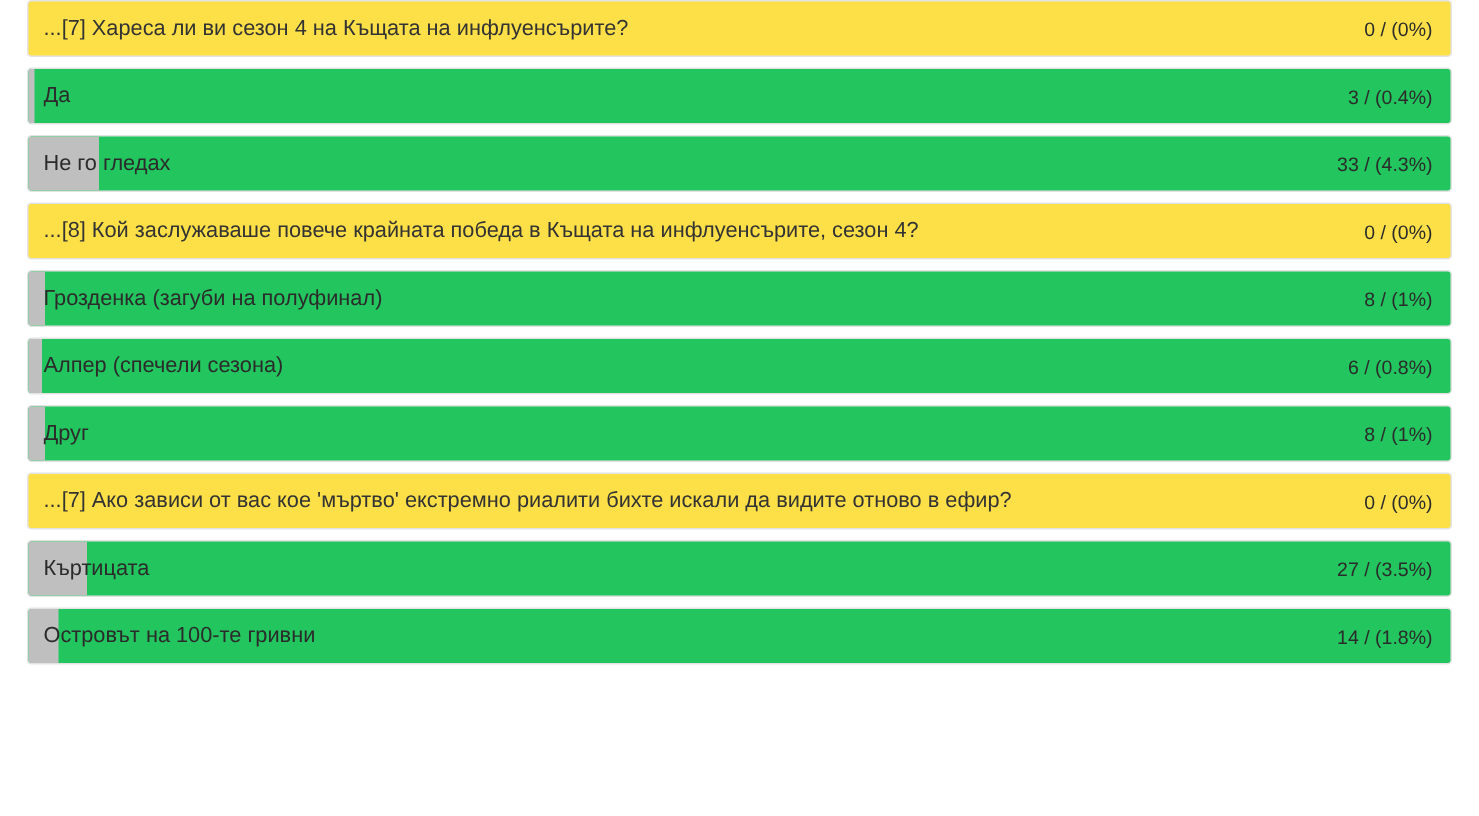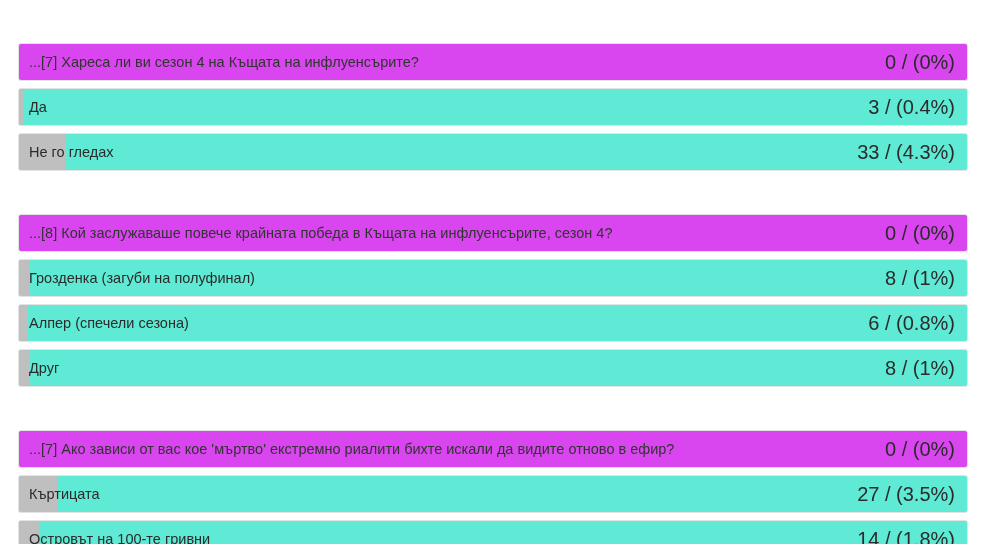--- a/index.html
+++ b/index.html
@@ -15,29 +15,28 @@
   }
   .poll-list {
     display: block;
     padding: 0;
     margin: 0;
   }
   .poll-row {
     position: relative;
     height: 38px;
     margin: 0 18px 7px 18px;
-    background: #5eead4;
+    background: #22c55e;
     border: 1px solid #e3e3e3;
     border-radius: 3px;
     overflow: hidden;
     box-sizing: border-box;
   }
   .poll-row.question {
-    background: #d946ef;
-    margin-top: 43px;
+    background: #fde047;
   }
   .bar-fill {
     position: absolute;
     left: 0;
     top: 0;
     bottom: 0;
     background: #bfbfbf;
     z-index: 0;
   }
   .row-inner {
@@ -54,21 +53,21 @@
     font-size: 14.5px;
     color: #2b2b2b;
     white-space: nowrap;
     overflow: hidden;
     text-overflow: ellipsis;
   }
   .poll-row.question .row-label {
     color: #333333;
   }
   .row-value {
-    font-size: 20px;
+    font-size: 13px;
     color: #2b2b2b;
     white-space: nowrap;
     padding-left: 14px;
   }
 </style>
 </head>
 <body>
 
 <div class="poll-list">
     <div class="poll-row question">

